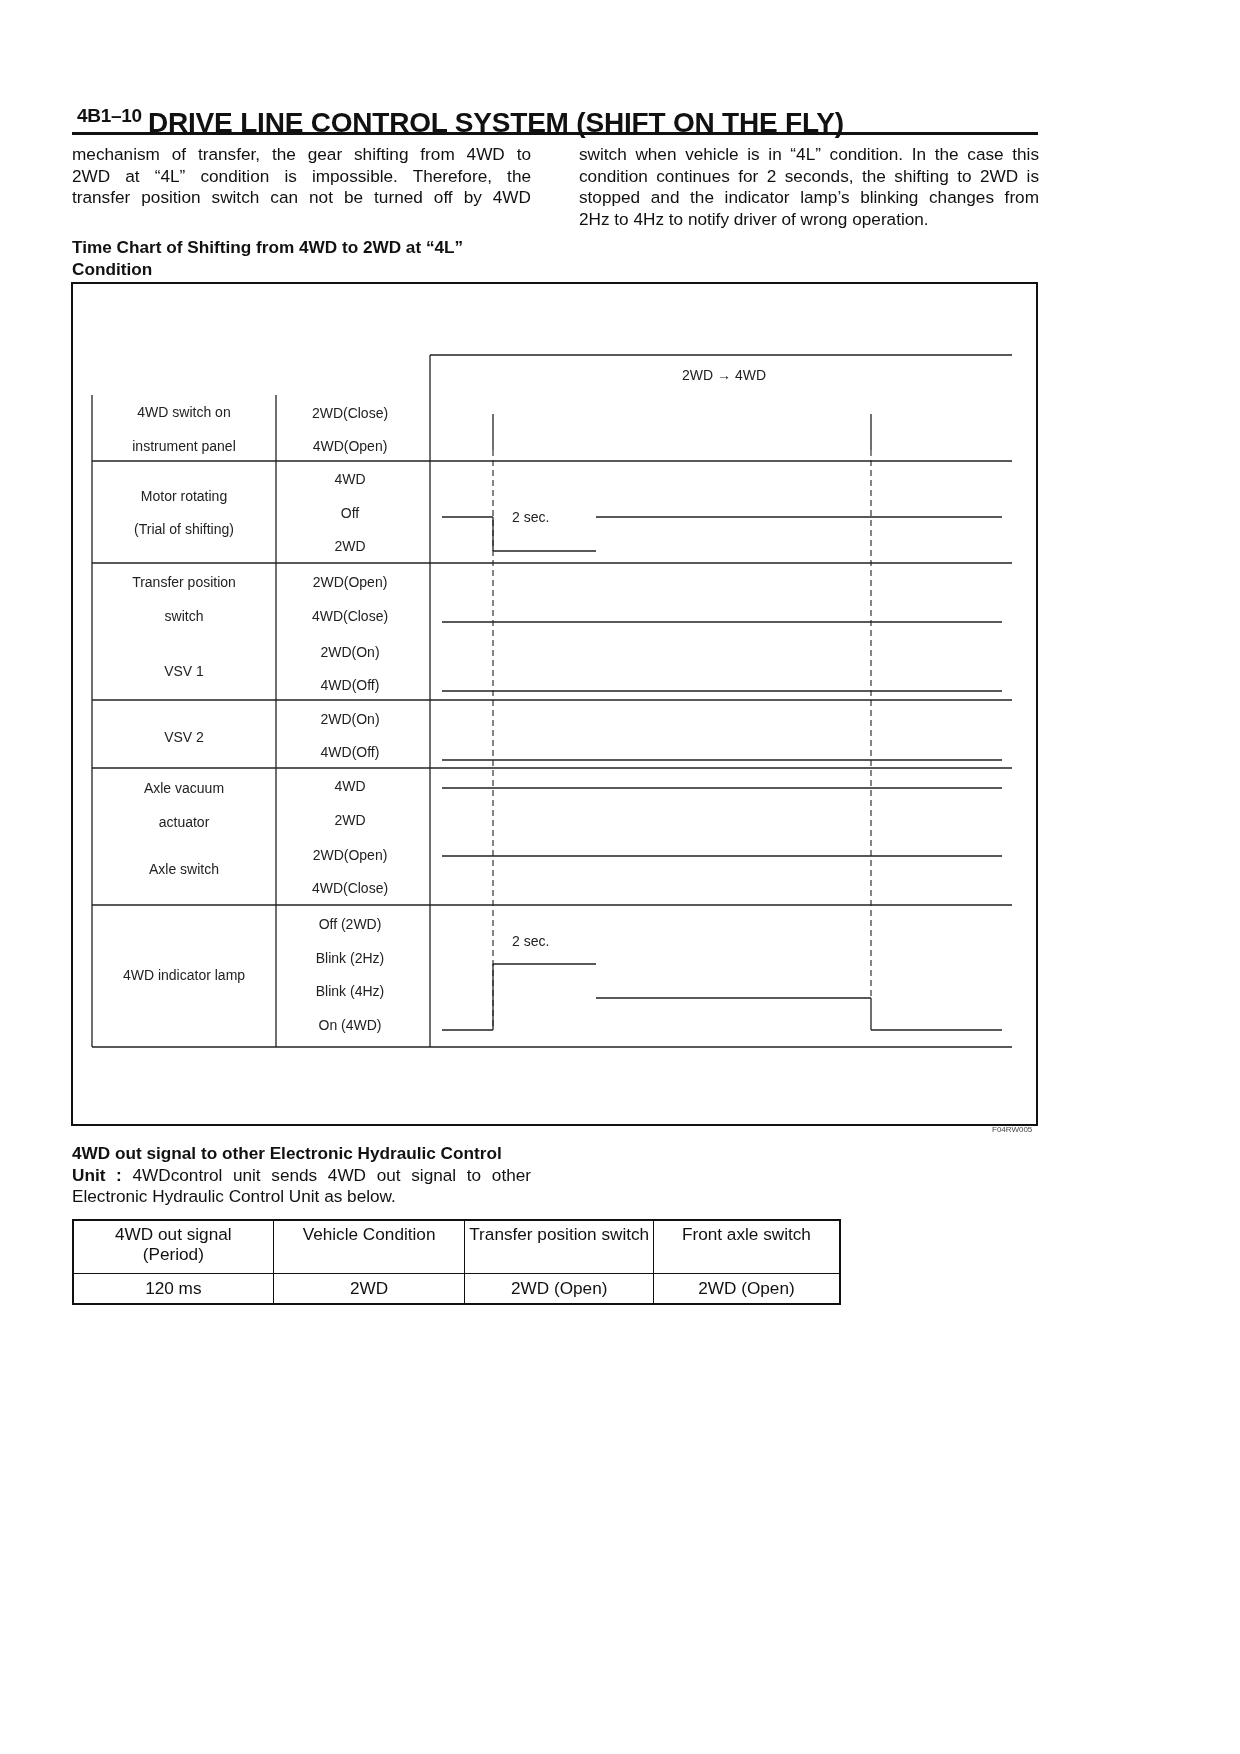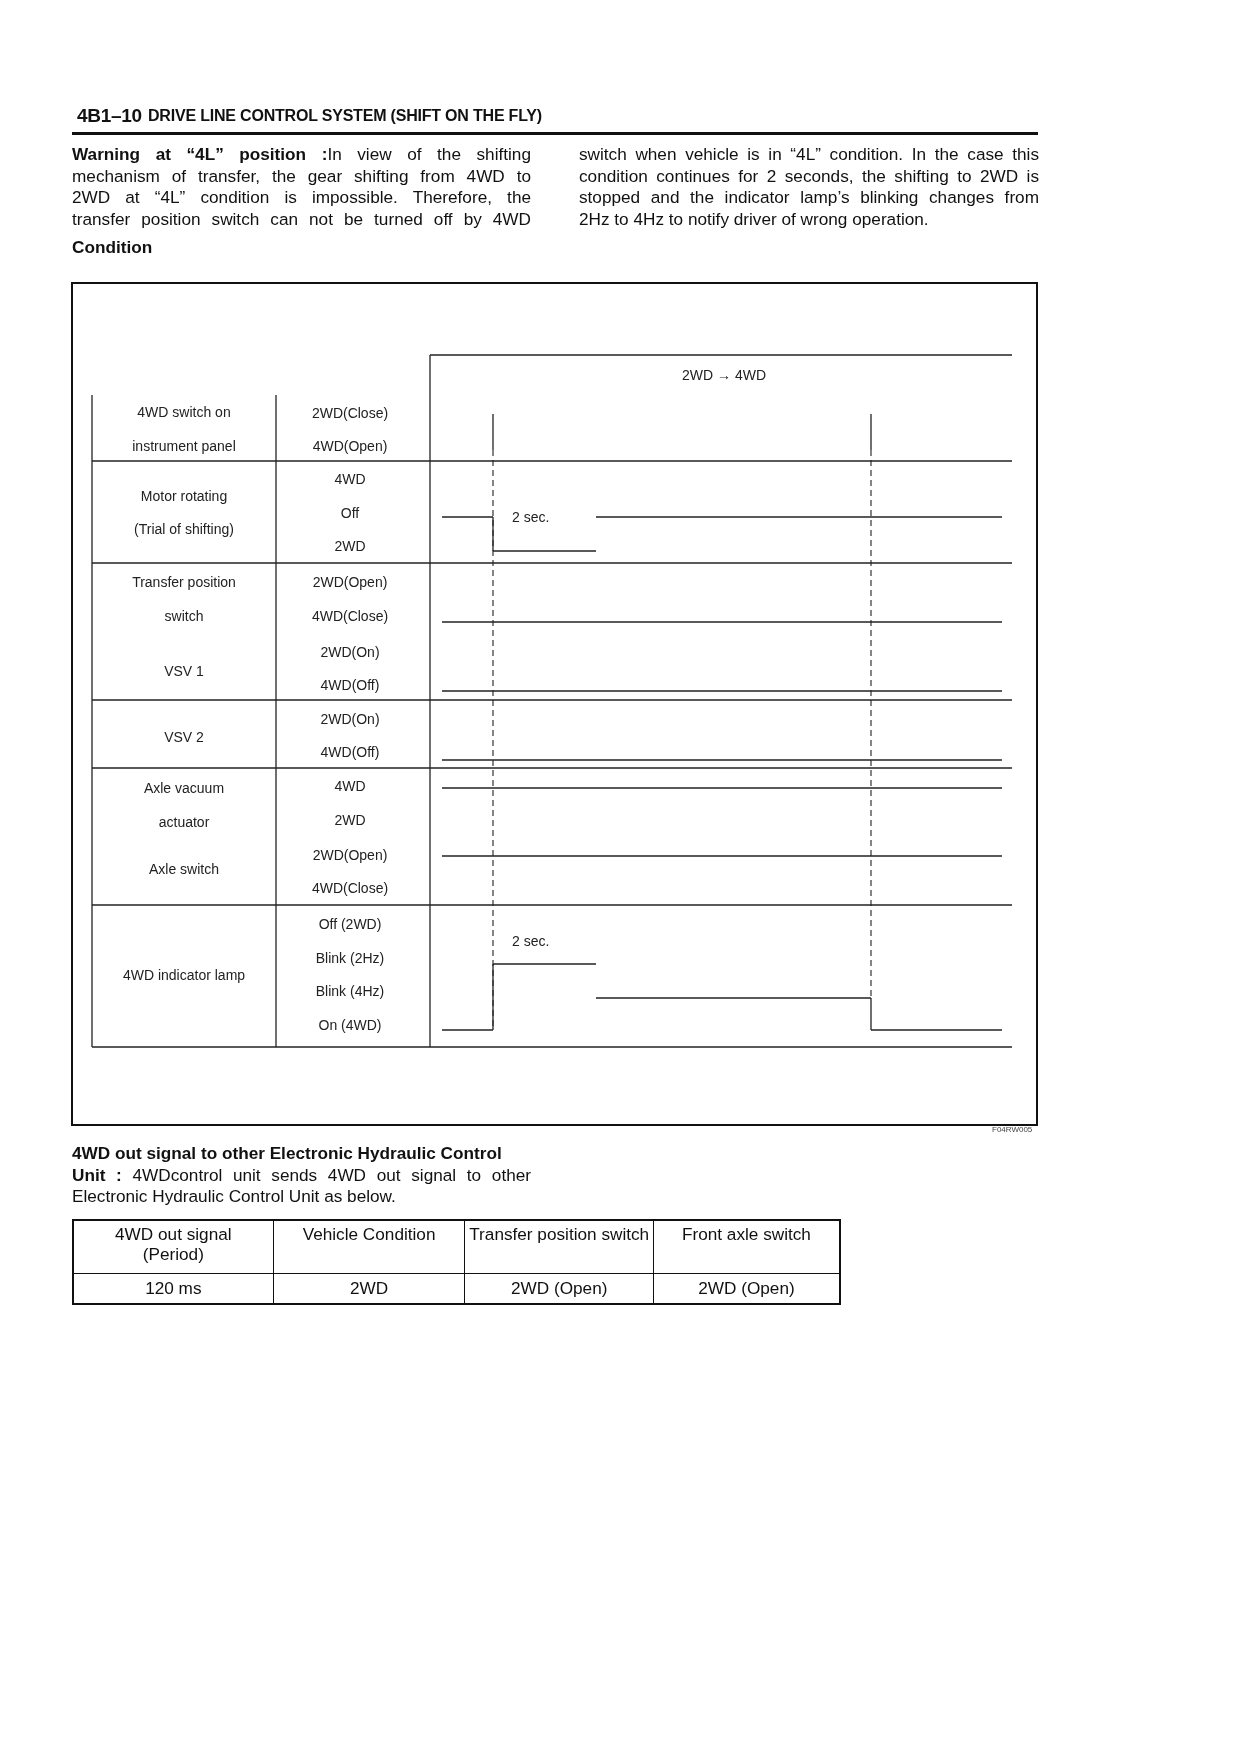--- a/index.html
+++ b/index.html
@@ -1,20 +1,20 @@
 <!DOCTYPE html>
 <html><head>
 <meta charset="utf-8">
 <style>
   html, body { margin: 0; padding: 0; background: #ffffff; }
   body { width: 1240px; height: 1754px; position: relative; overflow: hidden;
          font-family: "Liberation Sans", sans-serif; color: #111; }
   .abs { position: absolute; }
   .hdr-code { left: 77px; top: 105px; font-size: 19px; font-weight: bold; letter-spacing: -0.3px; }
-  .hdr-title { left: 148px; top: 107px; font-size: 16px; font-weight: bold; letter-spacing: -0.2px; }
+  .hdr-title { left: 148px; top: 107px; font-size: 28px; font-weight: bold; letter-spacing: -0.2px; }
   .hdr-rule { left: 72px; top: 132px; width: 966px; height: 3px; background: #111; }
   .para { font-size: 17.2px; line-height: 21.7px; text-align: justify; }
   .para-left { left: 72px; top: 144px; width: 459px; }
   .para-right { left: 579px; top: 144px; width: 460px; }
   .para-left .line, .para-right .line { display: block; text-align-last: justify; white-space: nowrap; }
   .para-right .line.last { text-align-last: left; }
   .bold { font-weight: bold; }
   .chart-caption { left: 72px; top: 237px; width: 460px; font-size: 17.2px; line-height: 21.5px; font-weight: bold; }
   .chart-frame { left: 71px; top: 282px; width: 963px; height: 840px; border: 2px solid #111; box-sizing: content-box; }
   svg.chart { position: absolute; left: 0; top: 0; }
@@ -30,33 +30,33 @@
   table.sig td { height: 29px; vertical-align: middle; }
 </style>
 </head>
 <body>
 
 <div class="abs hdr-code">4B1–10</div>
 <div class="abs hdr-title">DRIVE LINE CONTROL SYSTEM (SHIFT ON THE FLY)</div>
 <div class="abs hdr-rule"></div>
 
 <div class="abs para para-left">
-  <span class="line"><span class="bold">Warning at “4L” position :</span><span>In view of the shifting</span></span>
   <span class="line">mechanism of transfer, the gear shifting from 4WD to</span>
   <span class="line">2WD at “4L” condition is impossible.  Therefore, the</span>
   <span class="line">transfer position switch can not be turned off by 4WD</span>
 </div>
 <div class="abs para para-right">
   <span class="line">switch when vehicle is in “4L” condition.  In the case this</span>
   <span class="line">condition continues for 2 seconds, the shifting to 2WD is</span>
   <span class="line">stopped and the indicator lamp’s blinking changes from</span>
   <span class="line last">2Hz to 4Hz to notify driver of wrong operation.</span>
 </div>
 
 <div class="abs chart-caption">
+  <div>Time Chart of Shifting from 4WD to 2WD at “4L”</div>
   <div>Condition</div>
 </div>
 
 <div class="abs chart-frame"></div>
 
 <svg class="chart" width="1240" height="1754" id="timing-svg">
   <g id="grid">
       <line x1="430" y1="355" x2="1012" y2="355" stroke="#222" stroke-width="1.3"></line>
       <line x1="430" y1="355" x2="430" y2="1047" stroke="#222" stroke-width="1.3"></line>
       <line x1="92" y1="395" x2="92" y2="1047" stroke="#222" stroke-width="1.3"></line>

